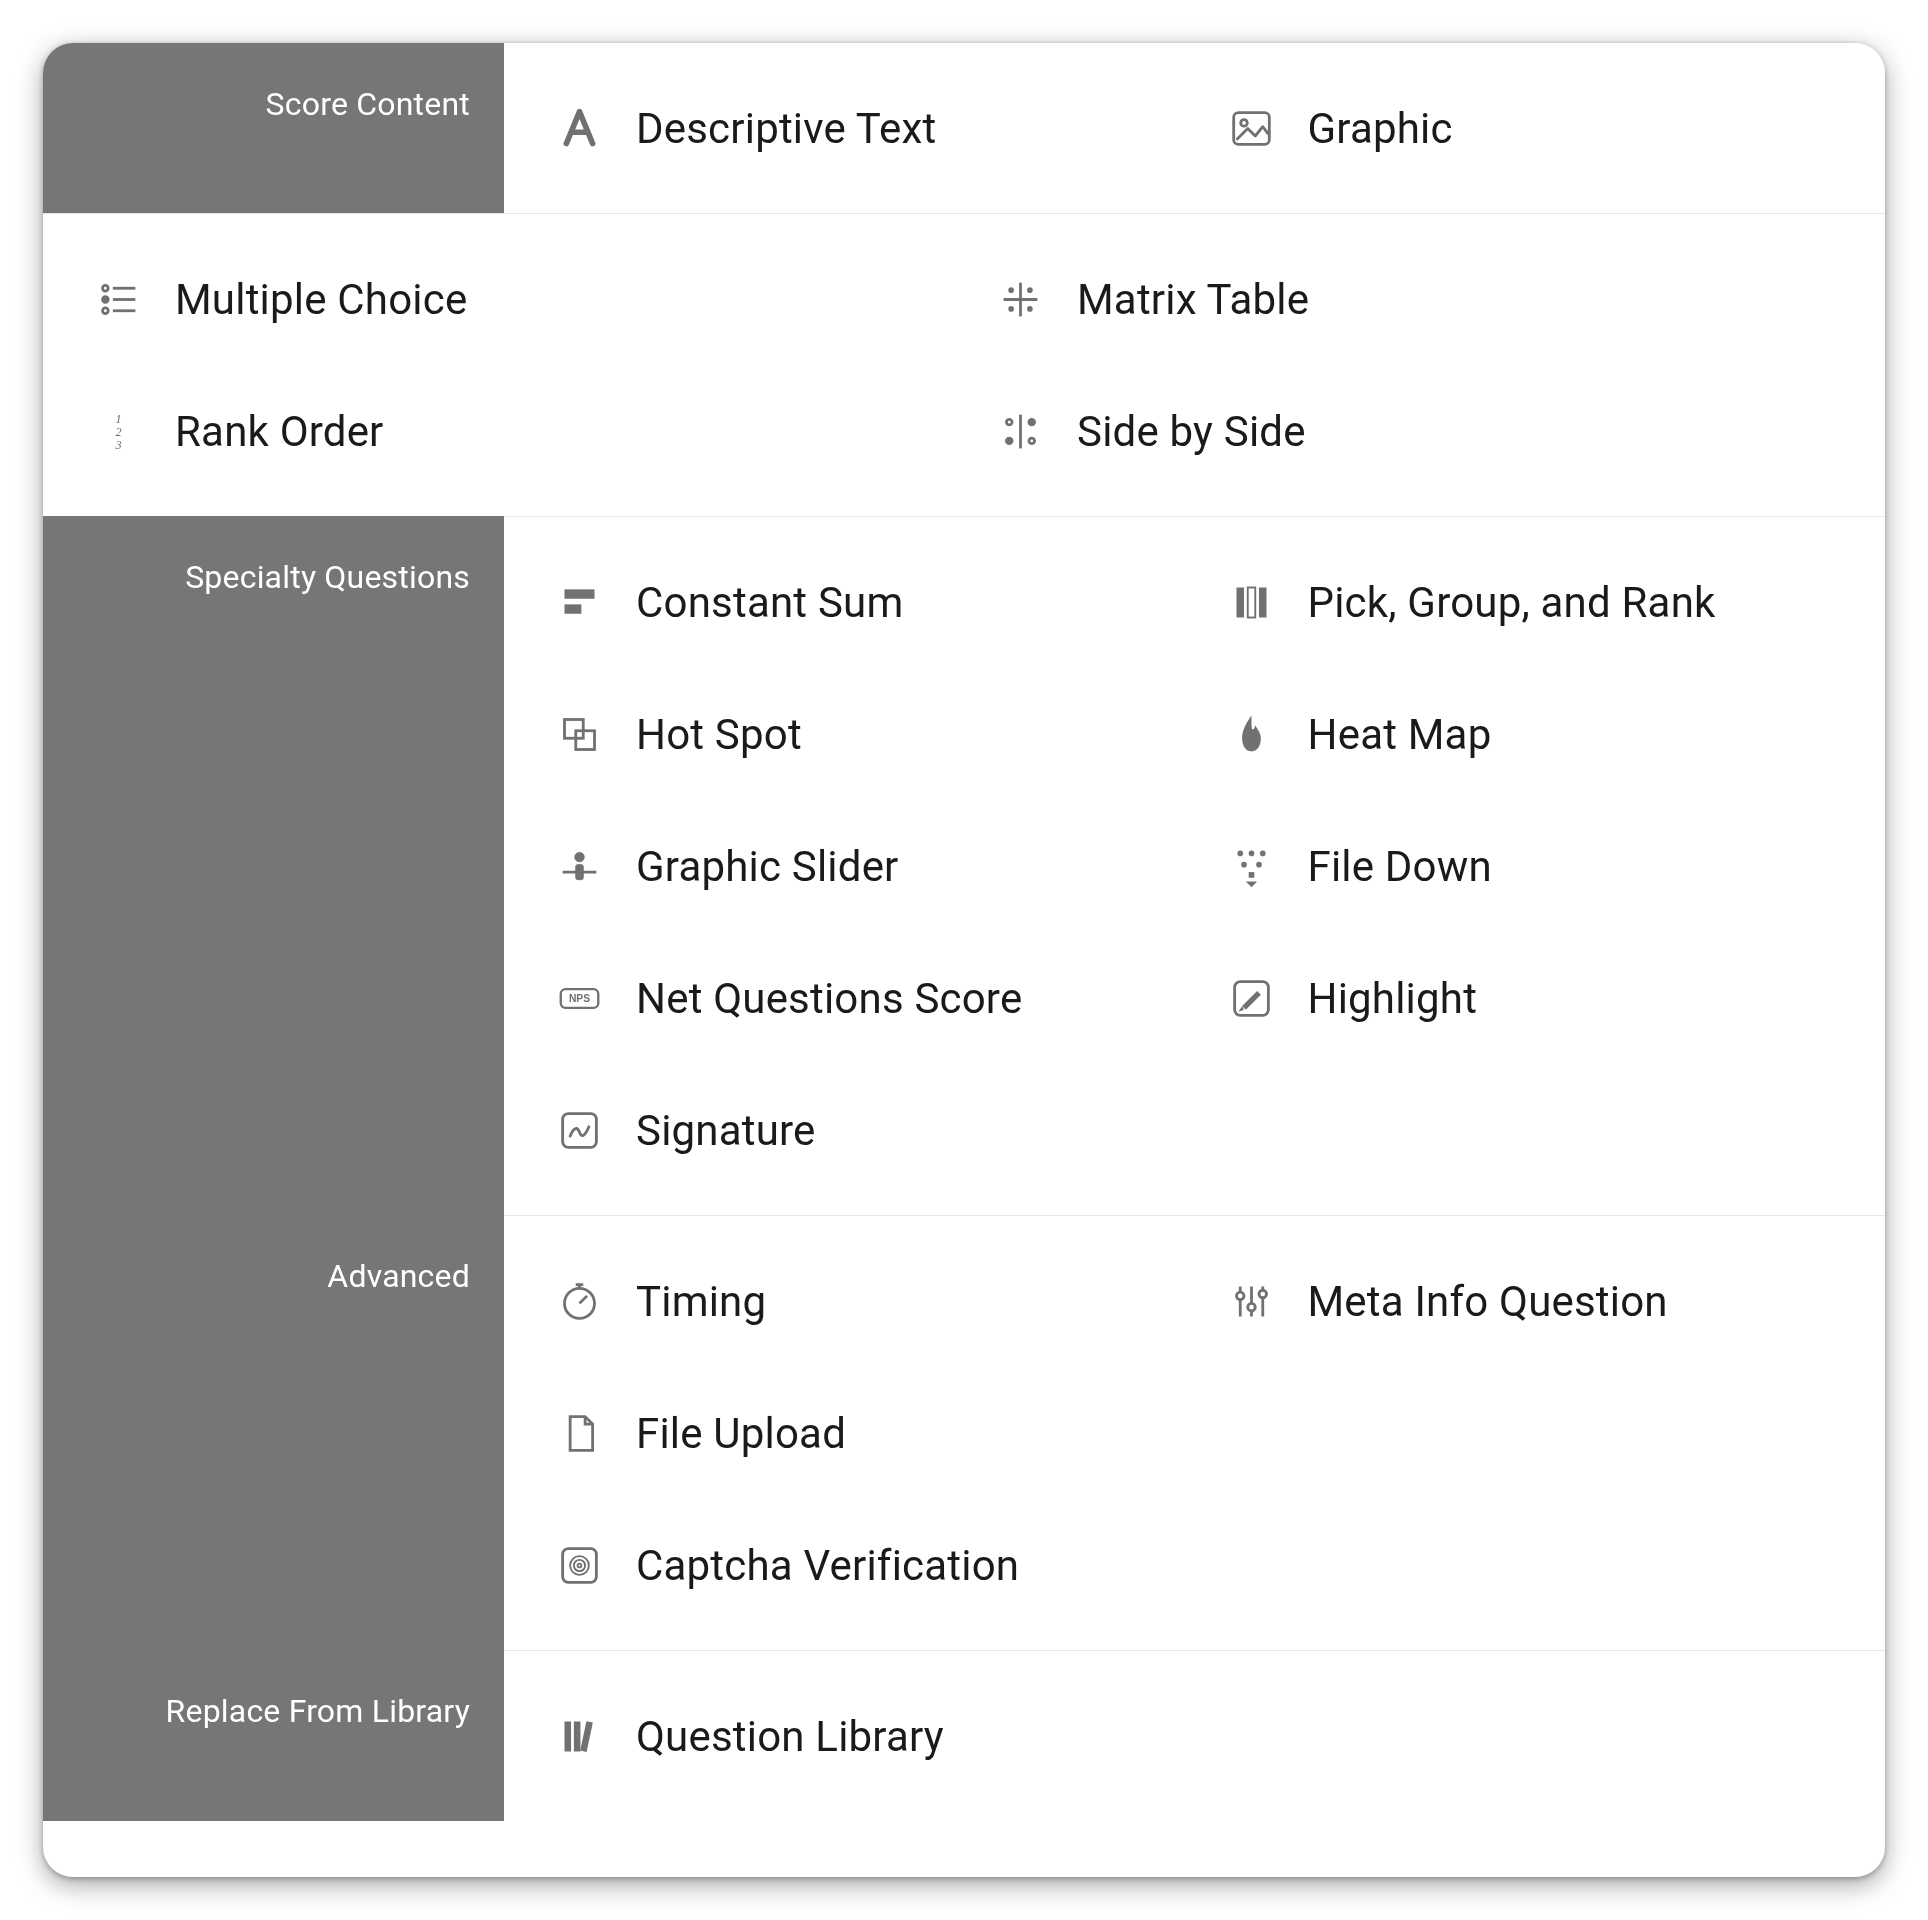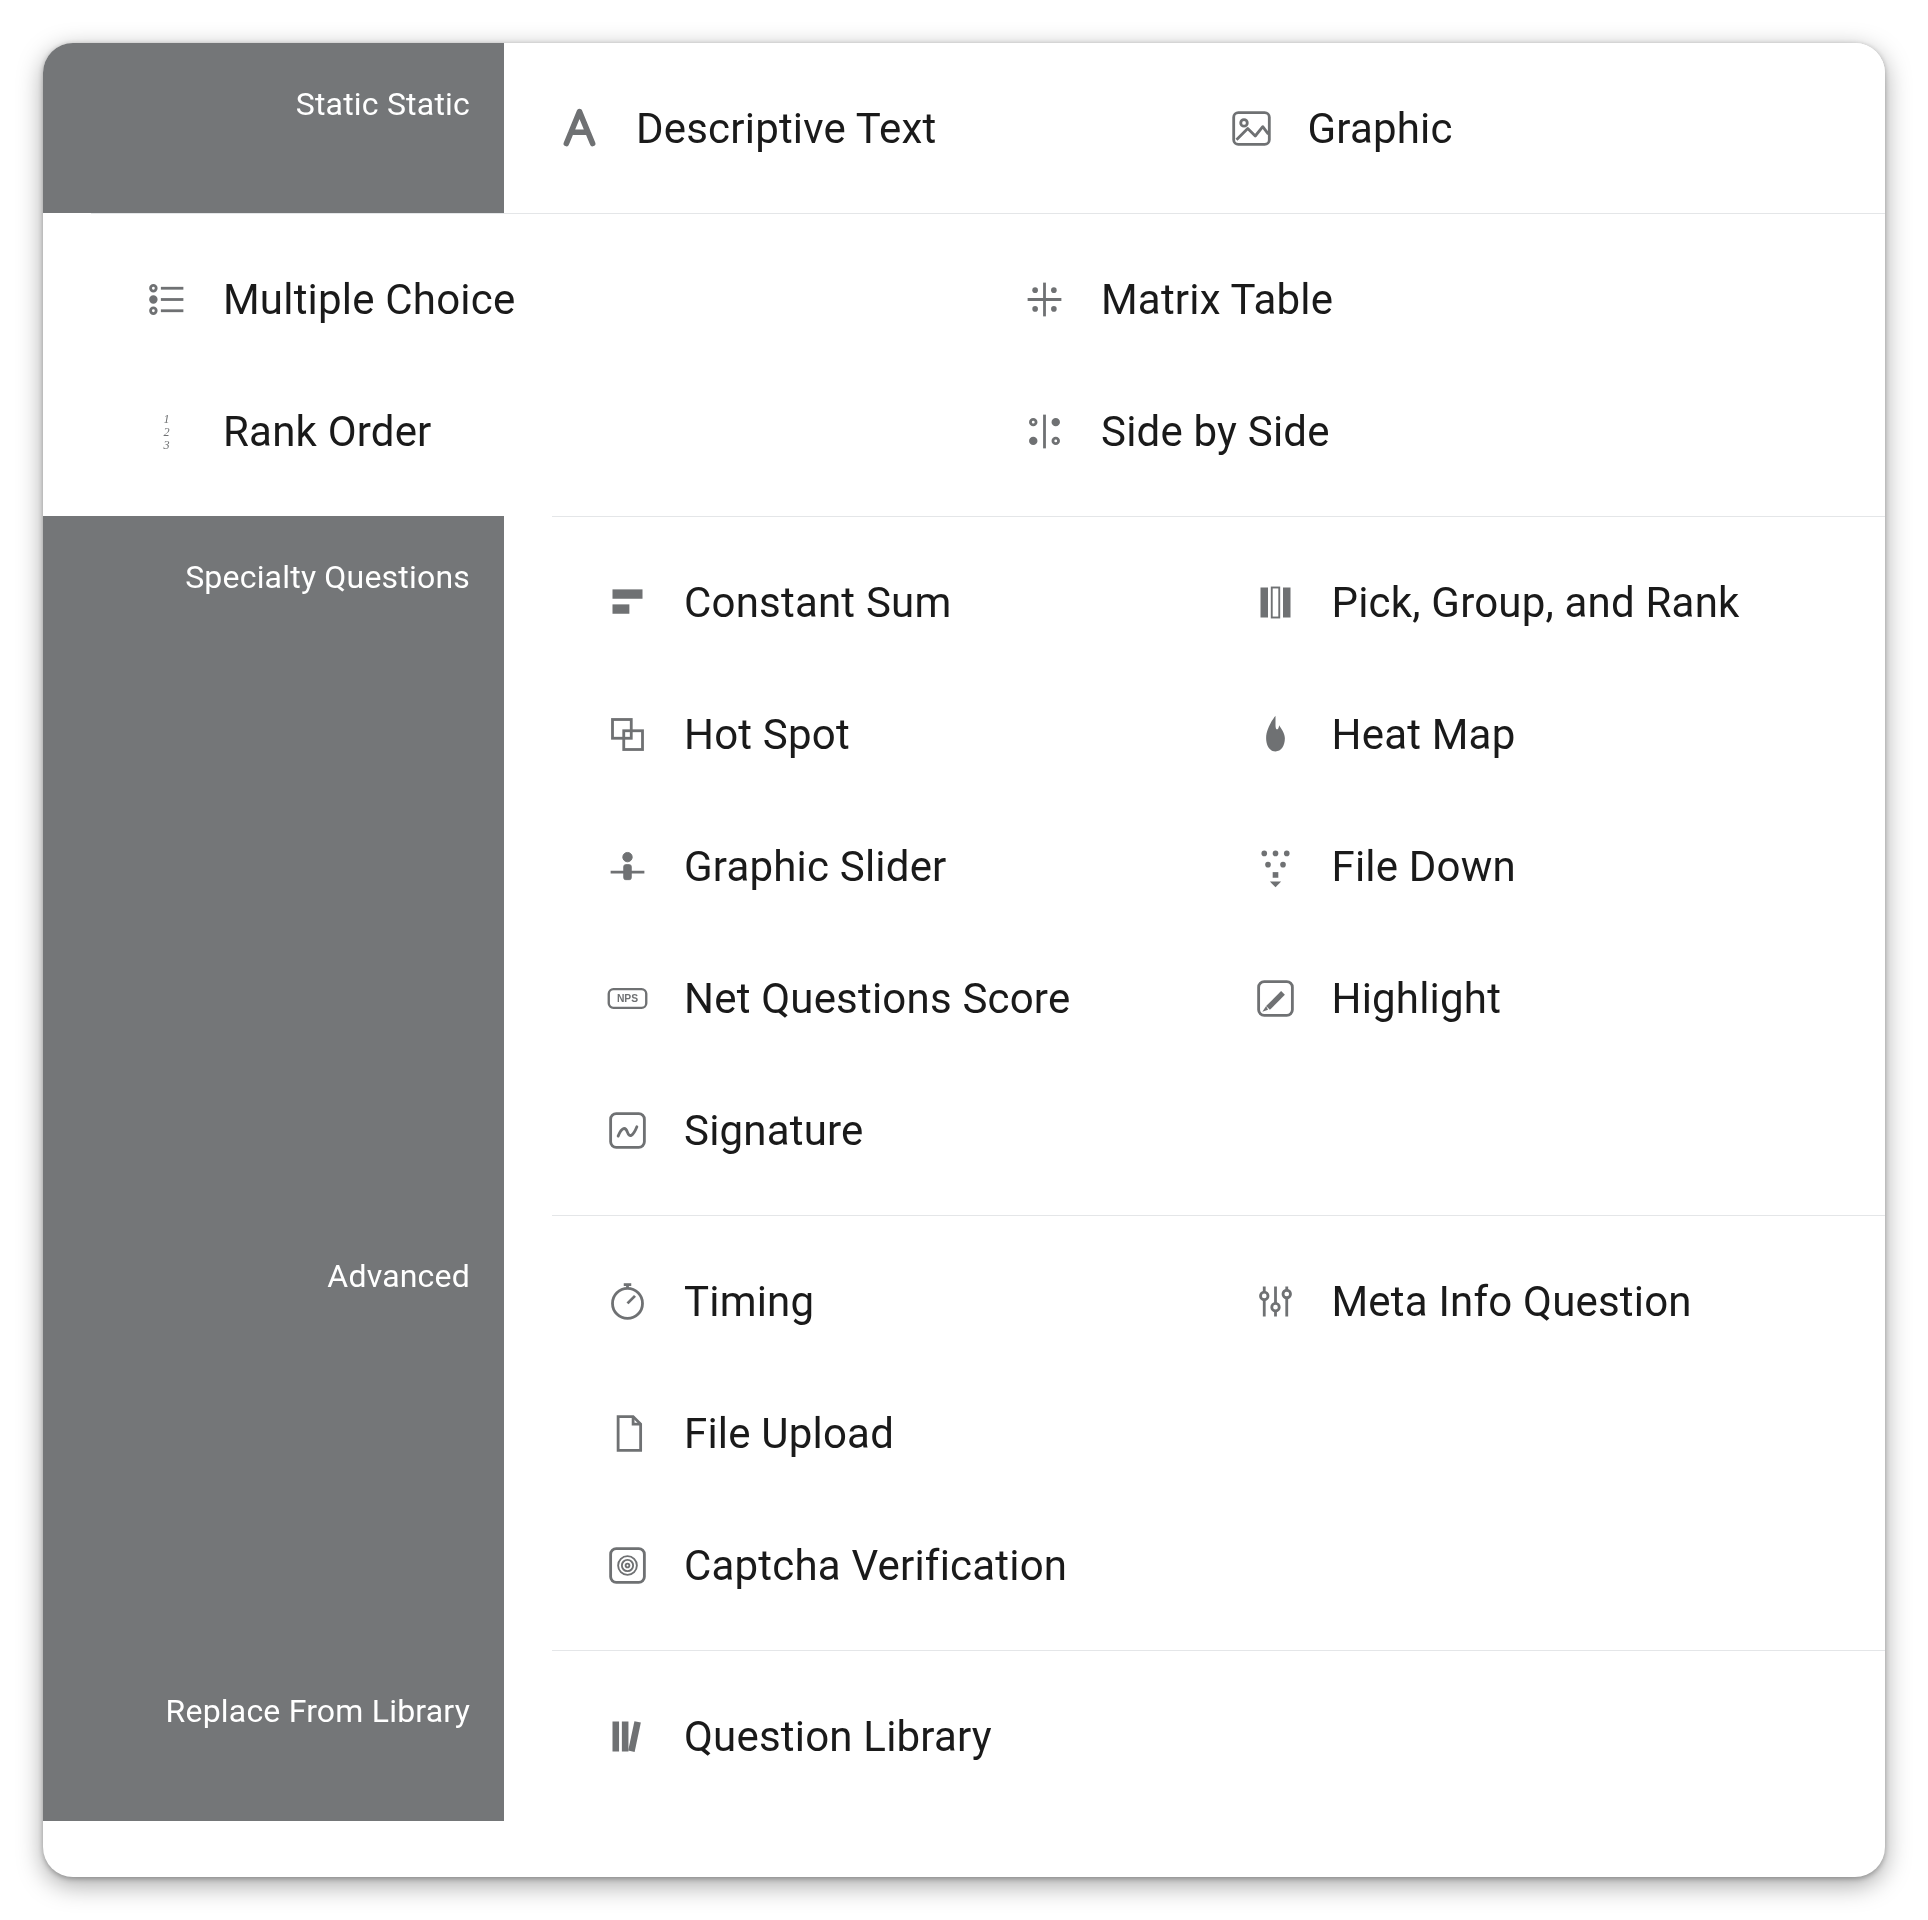--- a/index.html
+++ b/index.html
@@ -25,21 +25,20 @@
     overflow: hidden;
     display: flex;
     flex-direction: column;
   }
   .section {
     display: flex;
     flex: 0 0 auto;
   }
   .section + .section .content {
     border-top: 1.9px solid #e4e6e8;
-    margin-left: 48px;
   }
   .sidebar-cell {
     width: 461px;
     flex: 0 0 461px;
     background: #747678;
     color: #ffffff;
     box-sizing: border-box;
     padding: 41px 34px 19px 19px;
     text-align: right;
     font-size: 32px;
@@ -84,21 +83,21 @@
     letter-spacing: 0.2px;
   }
 </style>
 </head>
 <body>
 
 <div class="canvas">
   <div class="panel">
 
     <div class="section">
-      <div class="sidebar-cell">Static Static</div>
+      <div class="sidebar-cell">Score Content</div>
       <div class="content">
         <div class="row">
           <div class="cell">
             <span class="icon">
               <svg width="45" height="45" viewBox="0 0 48 48">
                 <path d="M10 40 L24 6 L38 40 M15 28 H33" fill="none" stroke="#6f7173" stroke-width="6" stroke-linecap="round" stroke-linejoin="round"></path>
               </svg>
             </span>
             <span class="label">Descriptive Text</span>
           </div>

